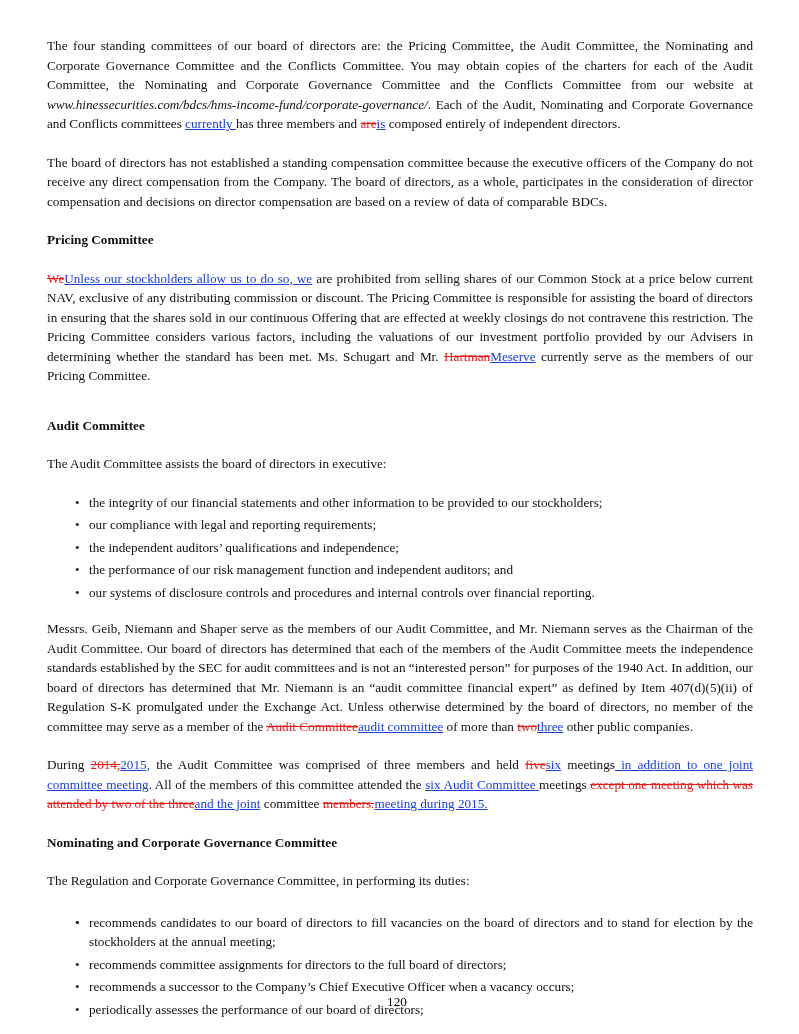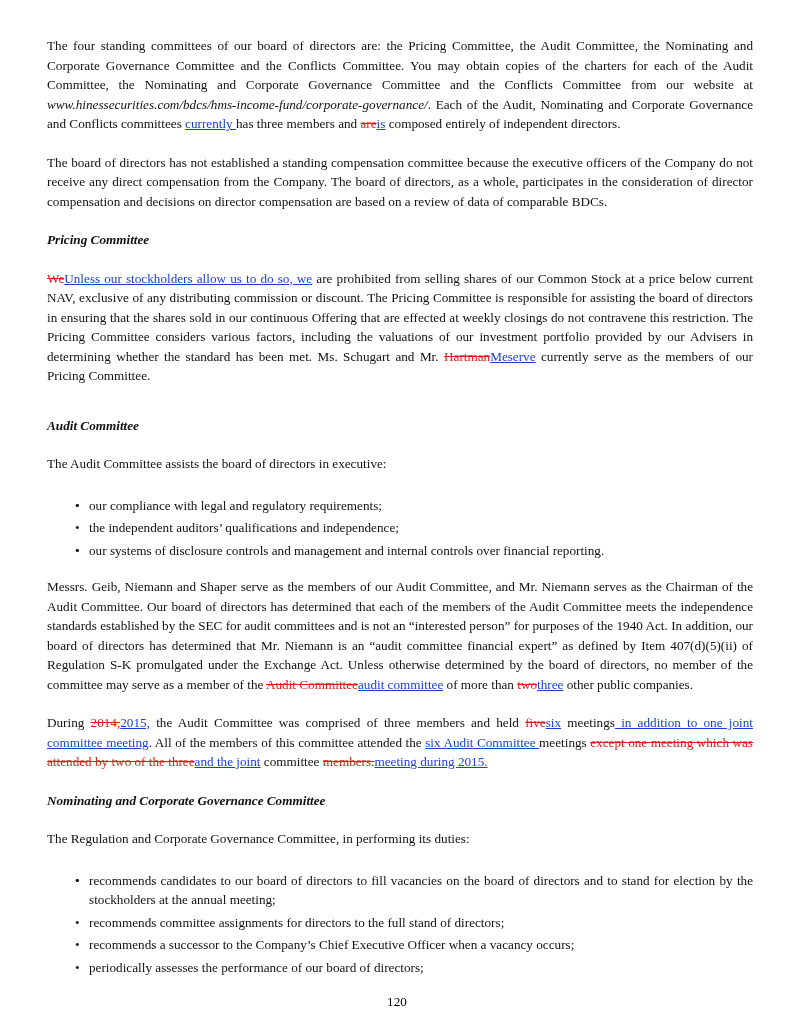--- a/index.html
+++ b/index.html
@@ -4,21 +4,21 @@
   <style>
     html, body { margin: 0; padding: 0; background: #ffffff; }
     body { width: 799px; height: 1034px; position: relative; overflow: hidden; }
     .page {
       position: absolute; left: 47px; top: 36px; width: 706px;
       font-family: "Liberation Serif", serif; font-size: 13.2px; line-height: 19.5px; color: #111;
     }
     p { margin: 0; text-align: justify; }
     .gap { height: 19px; }
     .gap-lg { height: 30px; }
-    .heading { font-weight: bold; font-style: italic; }
+    .heading { font-weight: bold; }
     .ins { color: #1a3fd6; text-decoration: underline; }
     .del { color: #e41b1b; text-decoration: line-through; }
     em { font-style: italic; }
     ul.bullets { list-style: none; margin: 0; padding: 0; }
     ul.bullets li { position: relative; padding-left: 42px; margin-bottom: 3px; text-align: justify; }
     ul.bullets li .bullet { position: absolute; left: 28px; top: 0; }
     .pagenum { position: absolute; left: 0; width: 794px; top: 994px; text-align: center;
       font-family: "Liberation Serif", serif; font-size: 13.2px; color: #000000; }
   </style>
 </head>
@@ -44,25 +44,25 @@
 
   <p class="heading">Audit Committee</p>
 
   <div class="gap"></div>
 
   <p>The Audit Committee assists the board of directors in executive:</p>
 
   <div class="gap"></div>
 
   <ul class="bullets">
-    <li><span class="bullet">•</span></li>
-    <li><span class="bullet">•</span><span>our compliance with legal and regulatory requirements;</span></li>
+    <li><span class="bullet">•</span><span>the integrity of our financial statements and other information to be provided to our stockholders;</span></li>
+    <li><span class="bullet">•</span><span>our compliance with legal and reporting requirements;</span></li>
     <li><span class="bullet">•</span><span>the independent auditors’ qualifications and independence;</span></li>
-    <li><span class="bullet">•</span></li>
-    <li><span class="bullet">•</span><span>our systems of disclosure controls and management and internal controls over financial reporting.</span></li>
+    <li><span class="bullet">•</span><span>the performance of our risk management function and independent auditors; and</span></li>
+    <li><span class="bullet">•</span><span>our systems of disclosure controls and procedures and internal controls over financial reporting.</span></li>
   </ul>
 
   <div class="gap" style="height:14px"></div>
 
   <p><span>Messrs. Geib, Niemann and Shaper serve as the members of our Audit Committee, and Mr. Niemann serves as the Chairman of the Audit Committee. Our board of directors has determined that each of the members of the Audit Committee meets the independence standards established by the SEC for audit committees and is not an “interested person” for purposes of the 1940 Act. In addition, our board of directors has determined that Mr. Niemann is an “audit committee financial expert” as defined by Item 407(d)(5)(ii) of Regulation S-K promulgated under the Exchange Act. Unless otherwise determined by the board of directors, no member of the committee may serve as a member of the </span><span class="del">Audit Committee</span><span class="ins">audit committee</span><span> of more than </span><span class="del">two</span><span class="ins">three</span><span> other public companies.</span></p>
 
   <div class="gap"></div>
 
   <p><span>During </span><span class="del">2014,</span><span class="ins">2015,</span><span> the Audit Committee was comprised of three members and held </span><span class="del">five</span><span class="ins">six</span><span> meetings</span><span class="ins"> in addition to one joint committee meeting</span><span>. All of the members of this committee attended the </span><span class="ins">six Audit Committee </span><span>meetings </span><span class="del">except one meeting which was attended by two of the three</span><span class="ins">and the joint</span><span> committee </span><span class="del">members.</span><span class="ins">meeting during 2015.</span></p>
 
@@ -72,21 +72,21 @@
 
   <div class="gap"></div>
 
   <p>The Regulation and Corporate Governance Committee, in performing its duties:</p>
 
   <div class="gap"></div>
 
   <ul class="bullets nom">
     <li><span class="bullet">•</span></li>
     <li><span class="bullet">•</span><span>recommends candidates to our board of directors to fill vacancies on the board of directors and to stand for election by the stockholders at the annual meeting;</span></li>
-    <li><span class="bullet">•</span><span>recommends committee assignments for directors to the full stand of directors;</span></li>
+    <li><span class="bullet">•</span><span>recommends committee assignments for directors to the full board of directors;</span></li>
     <li><span class="bullet">•</span><span>recommends a successor to the Company’s Chief Executive Officer when a vacancy occurs;</span></li>
     <li><span class="bullet">•</span><span>periodically assesses the performance of our board of directors;</span></li>
 
   </ul>
 
 </div>
 
 <div class="pagenum">120</div>
 
 </body></html>

